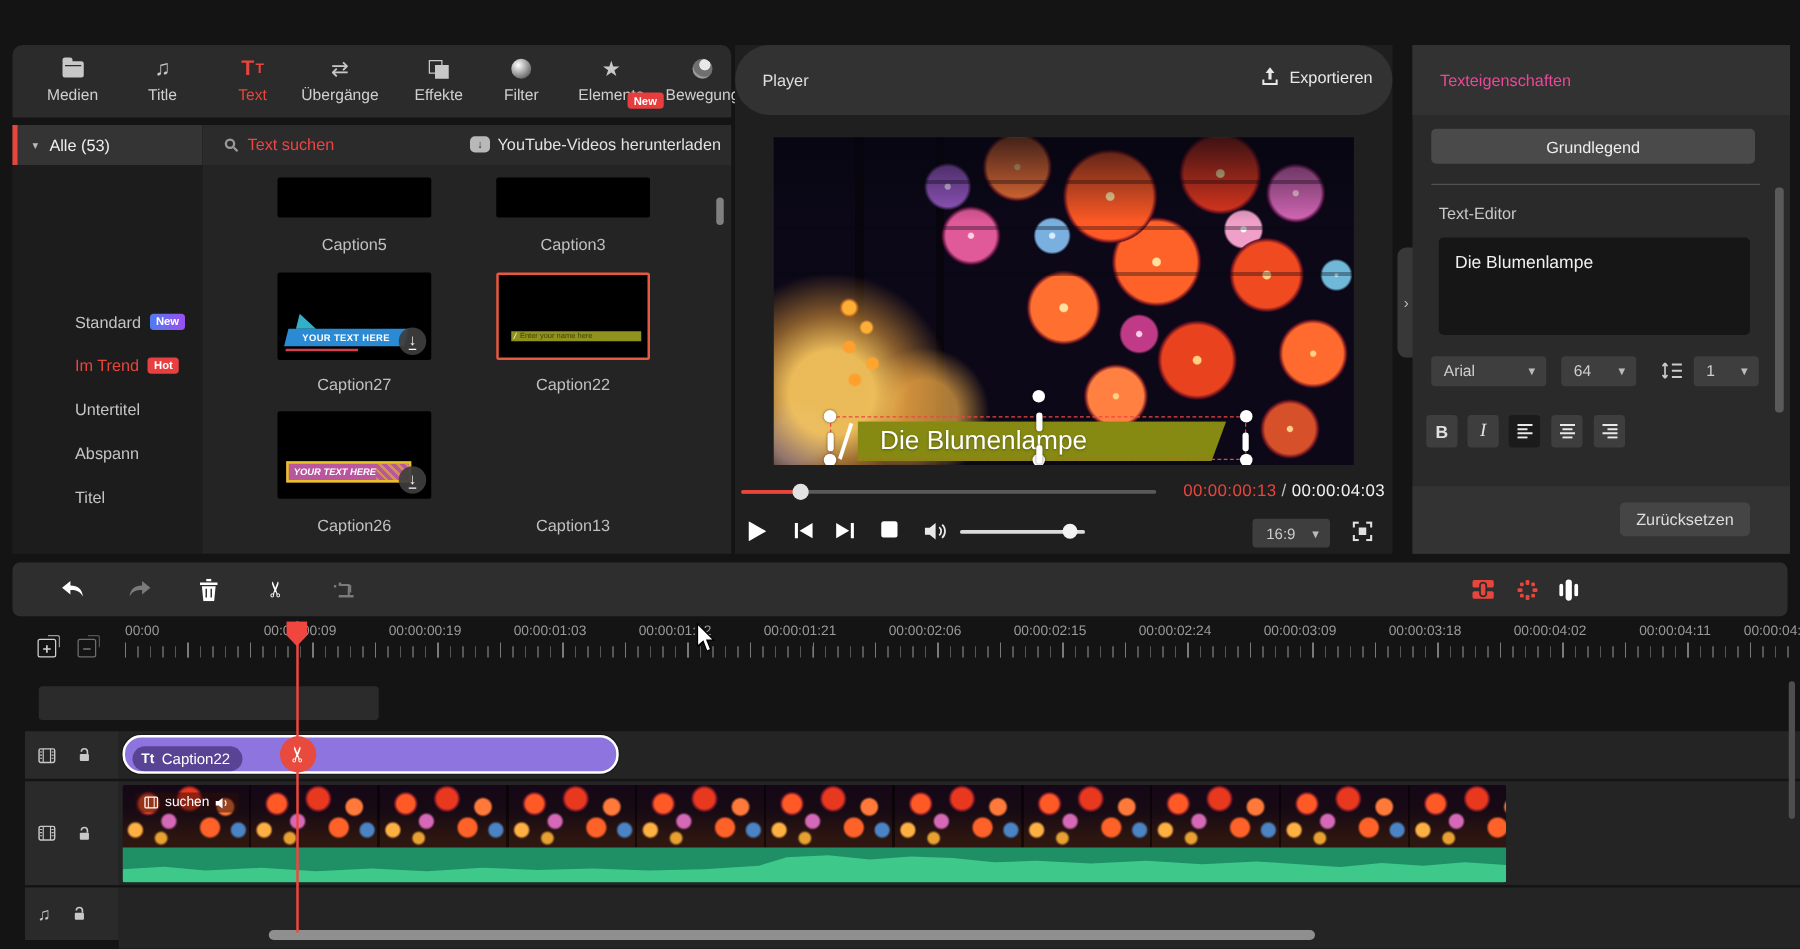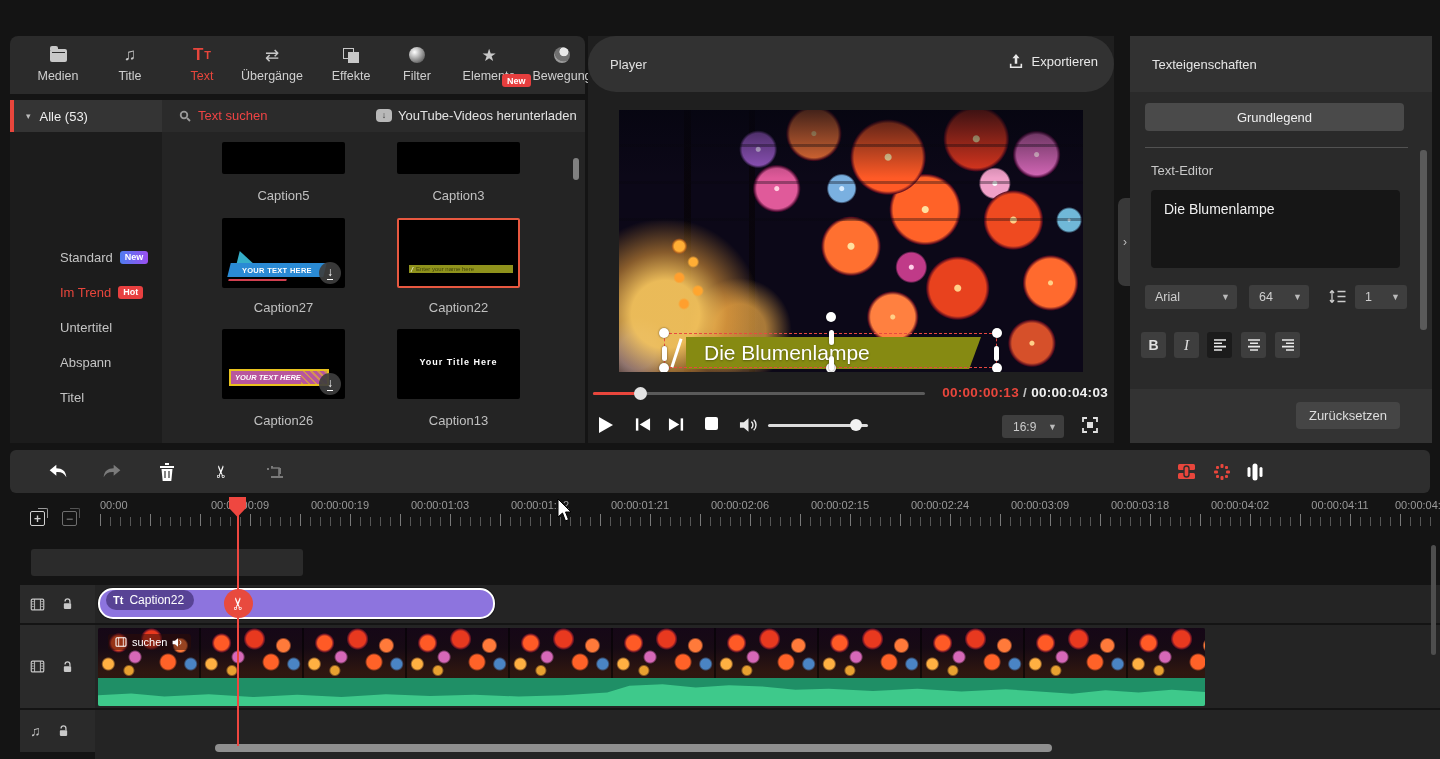--- a/index.html
+++ b/index.html
@@ -120,34 +120,34 @@
   #cap-banner { position:absolute; left:67px; top:227px; width:295px; height:32px; background:#868a12;
     clip-path:polygon(0 0, 100% 0, 96% 100%, 0 100%); display:flex; align-items:center; }
   #cap-banner span { color:#fff; font-size:21px; margin-left:18px; text-shadow:0 1px 2px rgba(0,0,0,.35); white-space:nowrap; }
   #cap-slash { position:absolute; left:56px; top:228px; width:3px; height:30px; background:#fff; transform:rotate(18deg); }
   #sel-box { position:absolute; left:45px; top:223px; width:333px; height:35px; border:1.5px dashed #e84840; }
   .hnd { position:absolute; width:10px; height:10px; border-radius:50%; background:#fff; box-shadow:0 0 2px rgba(0,0,0,.6); }
   .pill { position:absolute; width:5px; height:15px; border-radius:3px; background:#fff; box-shadow:0 0 2px rgba(0,0,0,.6); }
   #progress-track { position:absolute; left:5px; top:356px; width:332px; height:3px; background:#5a5a5a; border-radius:2px; }
   #progress-red { position:absolute; left:0; top:0; width:44px; height:3px; background:#e8463c; border-radius:2px; }
   #progress-handle { position:absolute; left:41px; top:-5px; width:13px; height:13px; border-radius:50%; background:#e2e2e2; }
-  #time-row { position:absolute; right:6px; top:349px; font-size:13.5px; letter-spacing:.3px;font-weight:bold; }
+  #time-row { position:absolute; right:6px; top:349px; font-size:13.5px; letter-spacing:.3px; }
   #time-cur { color:#e8463c; } #time-sep { color:#c0c0c0; } #time-tot { color:#f0f0f0; }
   .pctl { position:absolute; top:381px; display:flex; align-items:center; justify-content:center; }
   #vol-track { position:absolute; left:180px; top:388px; width:100px; height:3px; background:#dcdcdc; border-radius:2px; }
   #vol-handle { position:absolute; right:6px; top:-5px; width:12px; height:12px; border-radius:50%; background:#f2f2f2; }
   #ratio-select { position:absolute; left:414px; top:379px; width:62px; height:23px; background:#3e3e3e; border-radius:3px;
     display:flex; align-items:center; }
   #ratio-select span.v { color:#cccccc; font-size:12px; margin-left:11px; }
   #ratio-select .chev { margin-left:auto; margin-right:7px; color:#bbb; font-size:9px; }
 
   
   #props { left:1130px; top:36px; width:302px; height:407px; background:#2a2a2a; }
   #props-hdr { position:absolute; left:0; top:0; width:302px; height:56px; background:#323232; }
-  #props-title { position:absolute; left:22px; top:21px; color:#e5e5e5; font-size:13px; }
+  #props-title { position:absolute; left:22px; top:21px; color:#ec4899; font-size:13px; }
   #tab-grund { position:absolute; left:15px; top:67px; width:259px; height:28px; background:#4a4a4a; border-radius:4px;
     color:#eee; font-size:13px; display:flex; align-items:center; justify-content:center; }
   #props-div { position:absolute; left:15px; top:111px; width:263px; height:1px; background:#525252; }
   #editor-lbl { position:absolute; left:21px; top:127px; color:#c8c8c8; font-size:13px; }
   #text-editor { position:absolute; left:21px; top:154px; width:249px; height:78px; background:#161616; border-radius:4px;
     color:#f0f0f0; font-size:14px; padding:11px 13px; }
   .dd { position:absolute; top:249px; height:24px; background:#3e3e3e; border-radius:3px; display:flex; align-items:center; }
   .dd .v { color:#cfcfcf; font-size:12.5px; margin-left:10px; }
   .dd .chev { margin-left:auto; margin-right:7px; color:#bbb; font-size:9px; }
   #ls-icon { position:absolute; left:197px; top:252px; }
@@ -176,21 +176,21 @@
   .addtrk { position:absolute; top:511px; width:15px; height:15px; border:1.5px solid #d0d0d0; border-radius:2px;
     color:#d0d0d0; font-size:12px; font-weight:bold; display:flex; align-items:center; justify-content:center; line-height:0; }
   .addtrk::before { content:""; position:absolute; right:-4px; top:-4px; width:9px; height:9px;
     border-top:1.5px solid #d0d0d0; border-right:1.5px solid #d0d0d0; border-radius:0 2px 0 0; opacity:.7; }
   .addtrk.dis { border-color:#6e6e6e; color:#6e6e6e; } .addtrk.dis::before { border-color:#6e6e6e; }
   #ghost-row { left:31px; top:549px; width:272px; height:27px; background:#2b2b2b; border-radius:3px; }
   .hdrrow { position:absolute; left:20px; width:75px; background:#2a2a2a; display:flex; align-items:center; }
   .hdrrow .i1 { margin-left:10px; } .hdrrow .i2 { margin-left:16px; }
   .lane { position:absolute; left:95px; right:0; background:#242424; }
   #clip-text { position:absolute; left:98px; top:588px; width:397px; height:31px; background:#8d74de;
-    border:2px solid #fff; border-radius:15px; display:flex; align-items:flex-start; box-shadow:0 0 0 1px #1a1a1a; }
+    border:2px solid #fff; border-radius:15px; display:flex; align-items:flex-end; box-shadow:0 0 0 1px #1a1a1a; }
   #clip-text .pillbg { background:rgba(45,28,90,.55); border-radius:10px; margin-left:6px; padding:3px 10px 3px 7px;
     display:flex; align-items:center; gap:6px; }
   #clip-text .tt { color:#fff; font-size:11px; font-weight:bold; }
   #clip-text .nm { color:#fff; font-size:12px; }
   #clip-video { position:absolute; left:98px; top:628px; width:1107px; height:78px; border-radius:2px; overflow:hidden; }
   #cv-thumbs { position:absolute; left:0; top:0; width:100%; height:50px; background-color:#170a14;
     background-image:
       repeating-linear-gradient(90deg, transparent 0 101px, rgba(0,0,0,.55) 101px 103px),
       radial-gradient(circle at 20% 30%, #ff5a26 0 7px, rgba(120,20,40,.8) 9px, transparent 10px),
       radial-gradient(circle at 52% 22%, #e8391f 0 8px, rgba(120,20,40,.8) 10px, transparent 11px),
@@ -333,23 +333,20 @@
     <div class="lib-lbl" style="left:235px; top:200px">Caption22</div>
 
     <div class="thumb" style="left:60px; top:229px; height:70px">
       <div class="banner26">
           <span>YOUR TEXT HERE</span>
         </div>
       <div class="dl-badge">
           <i>↓</i>
         </div>
     </div>
-    <div class="thumb" style="left:235px; top:229px; height:70px">
-      <div class="title13">Your Title Here</div>
-    </div>
     <div class="lib-lbl" style="left:60px; top:313px">Caption26</div>
     <div class="lib-lbl" style="left:235px; top:313px">Caption13</div>
 
     <div id="lib-scroll"></div>
   </div>
 
   <div class="abs" id="player">
     <div id="player-hdr">
       <span id="player-title">Player</span>
       <div id="export-btn">

